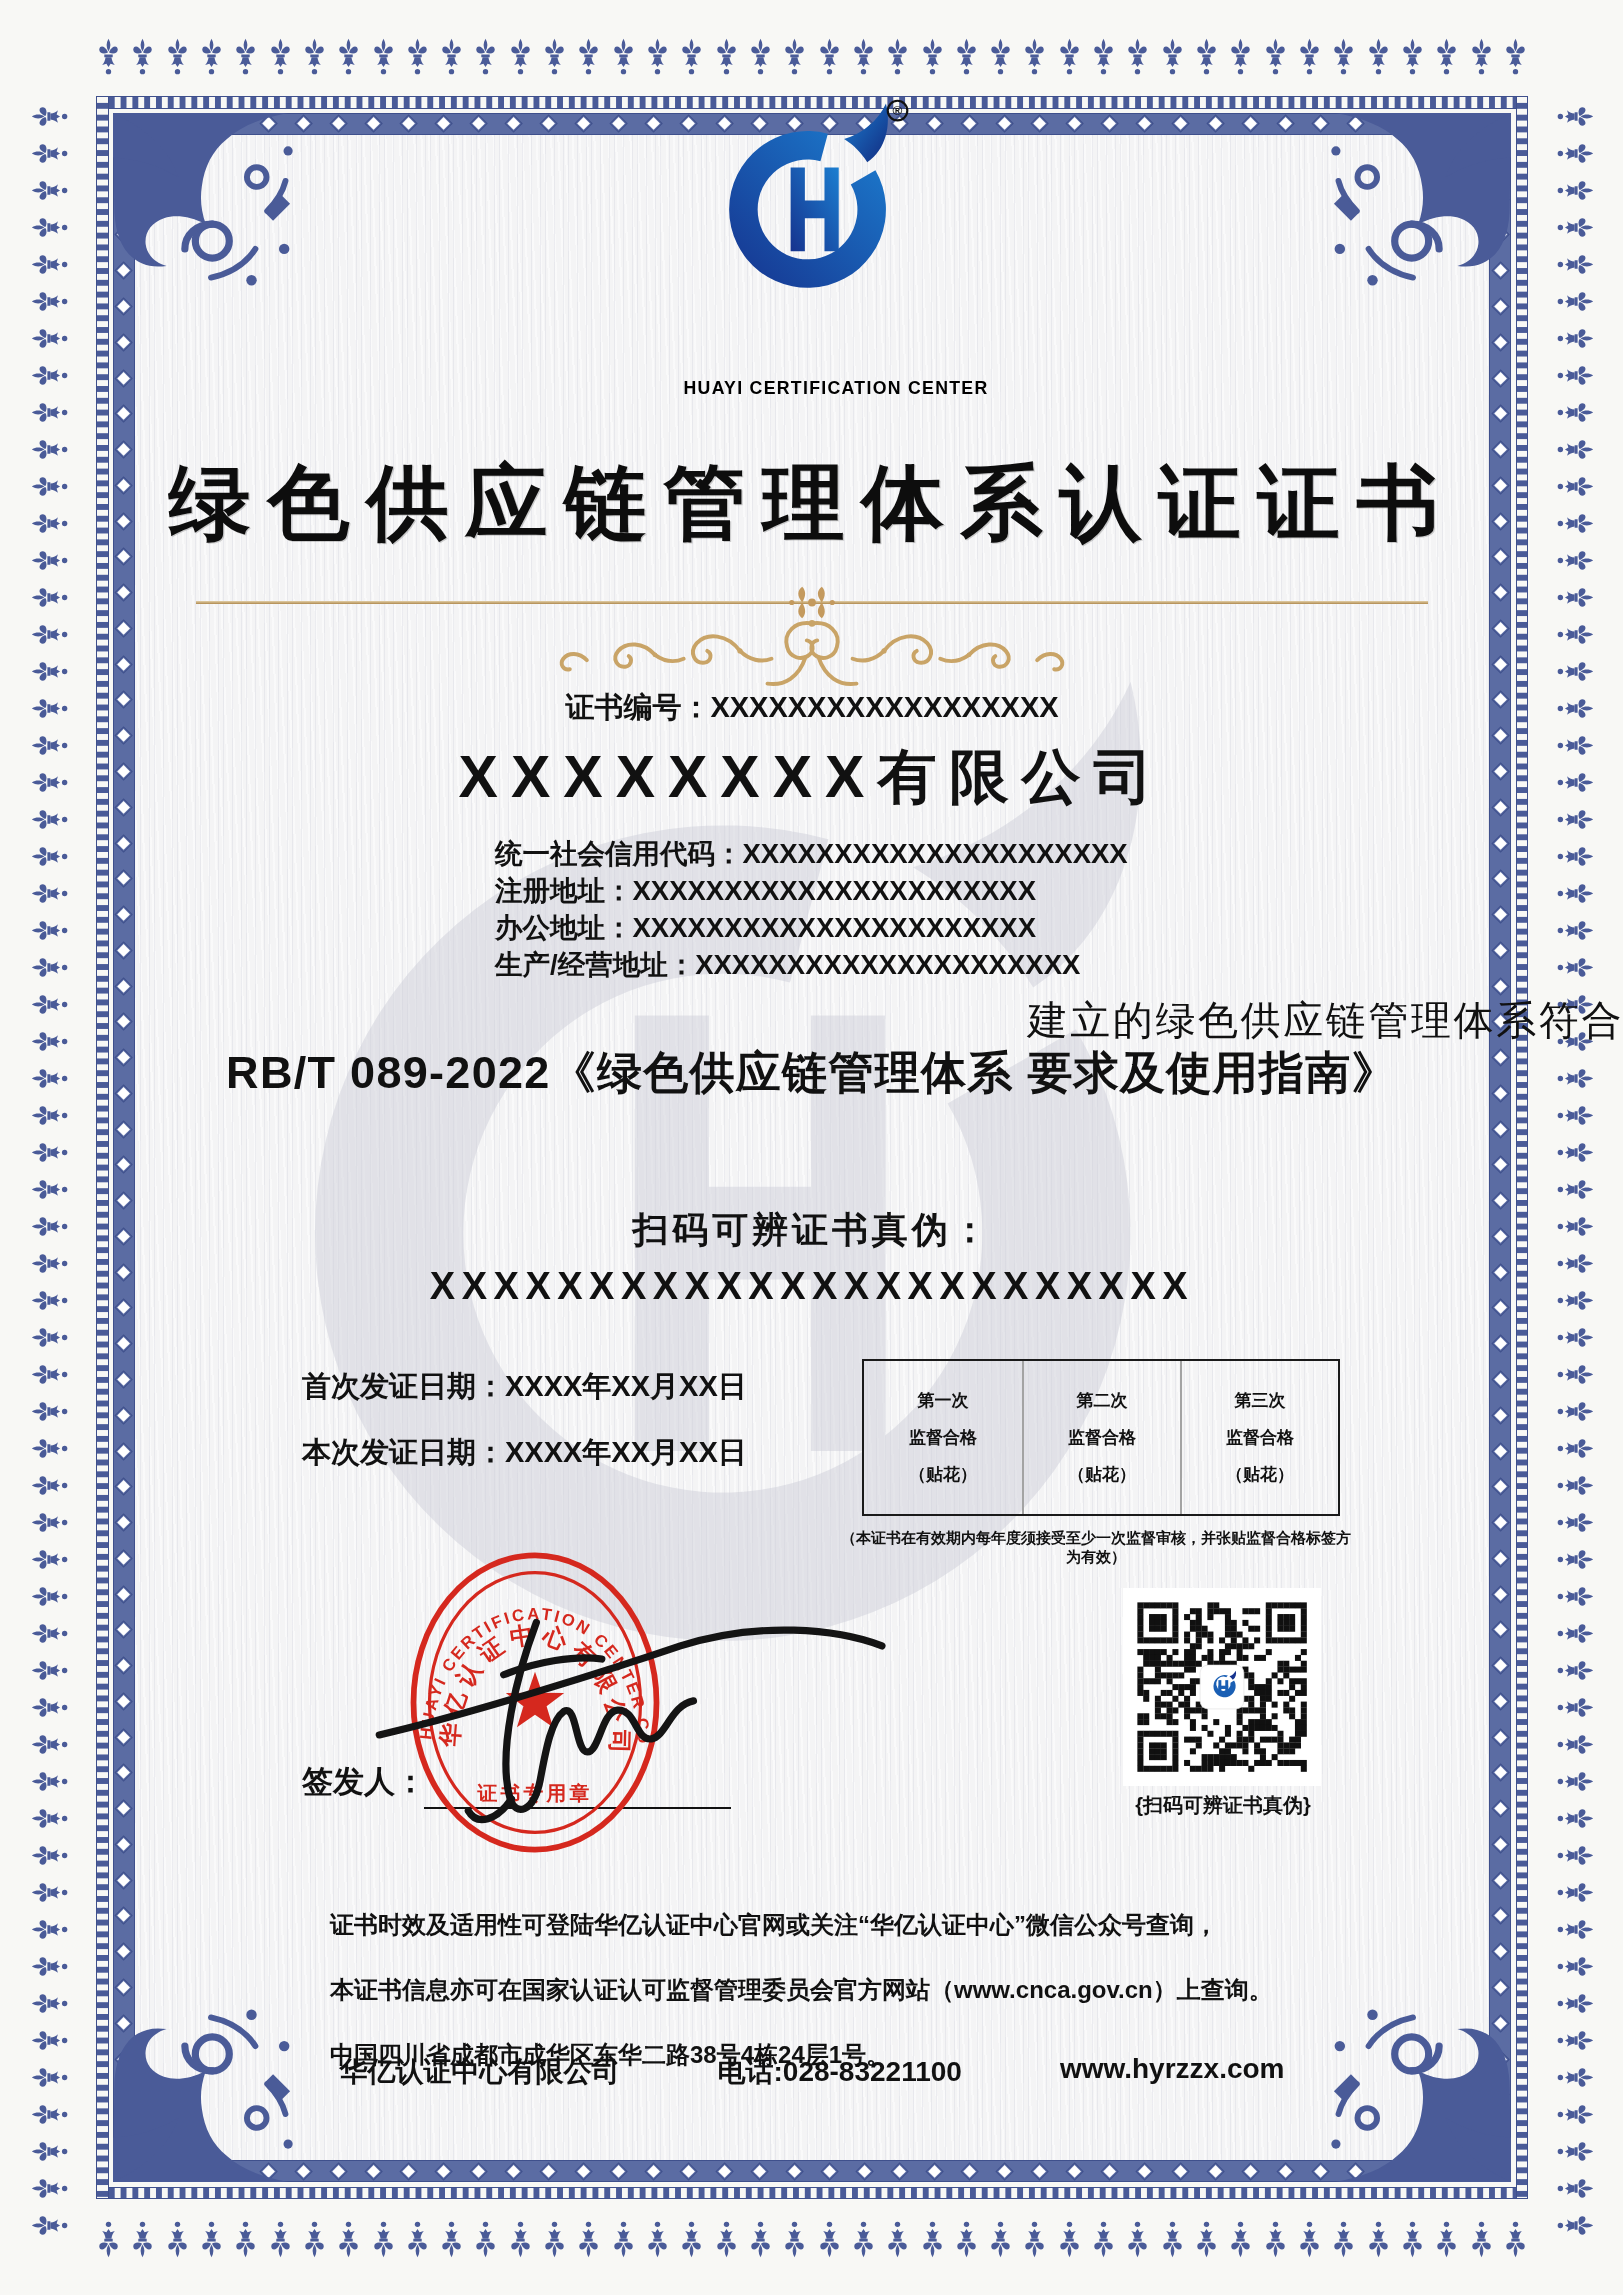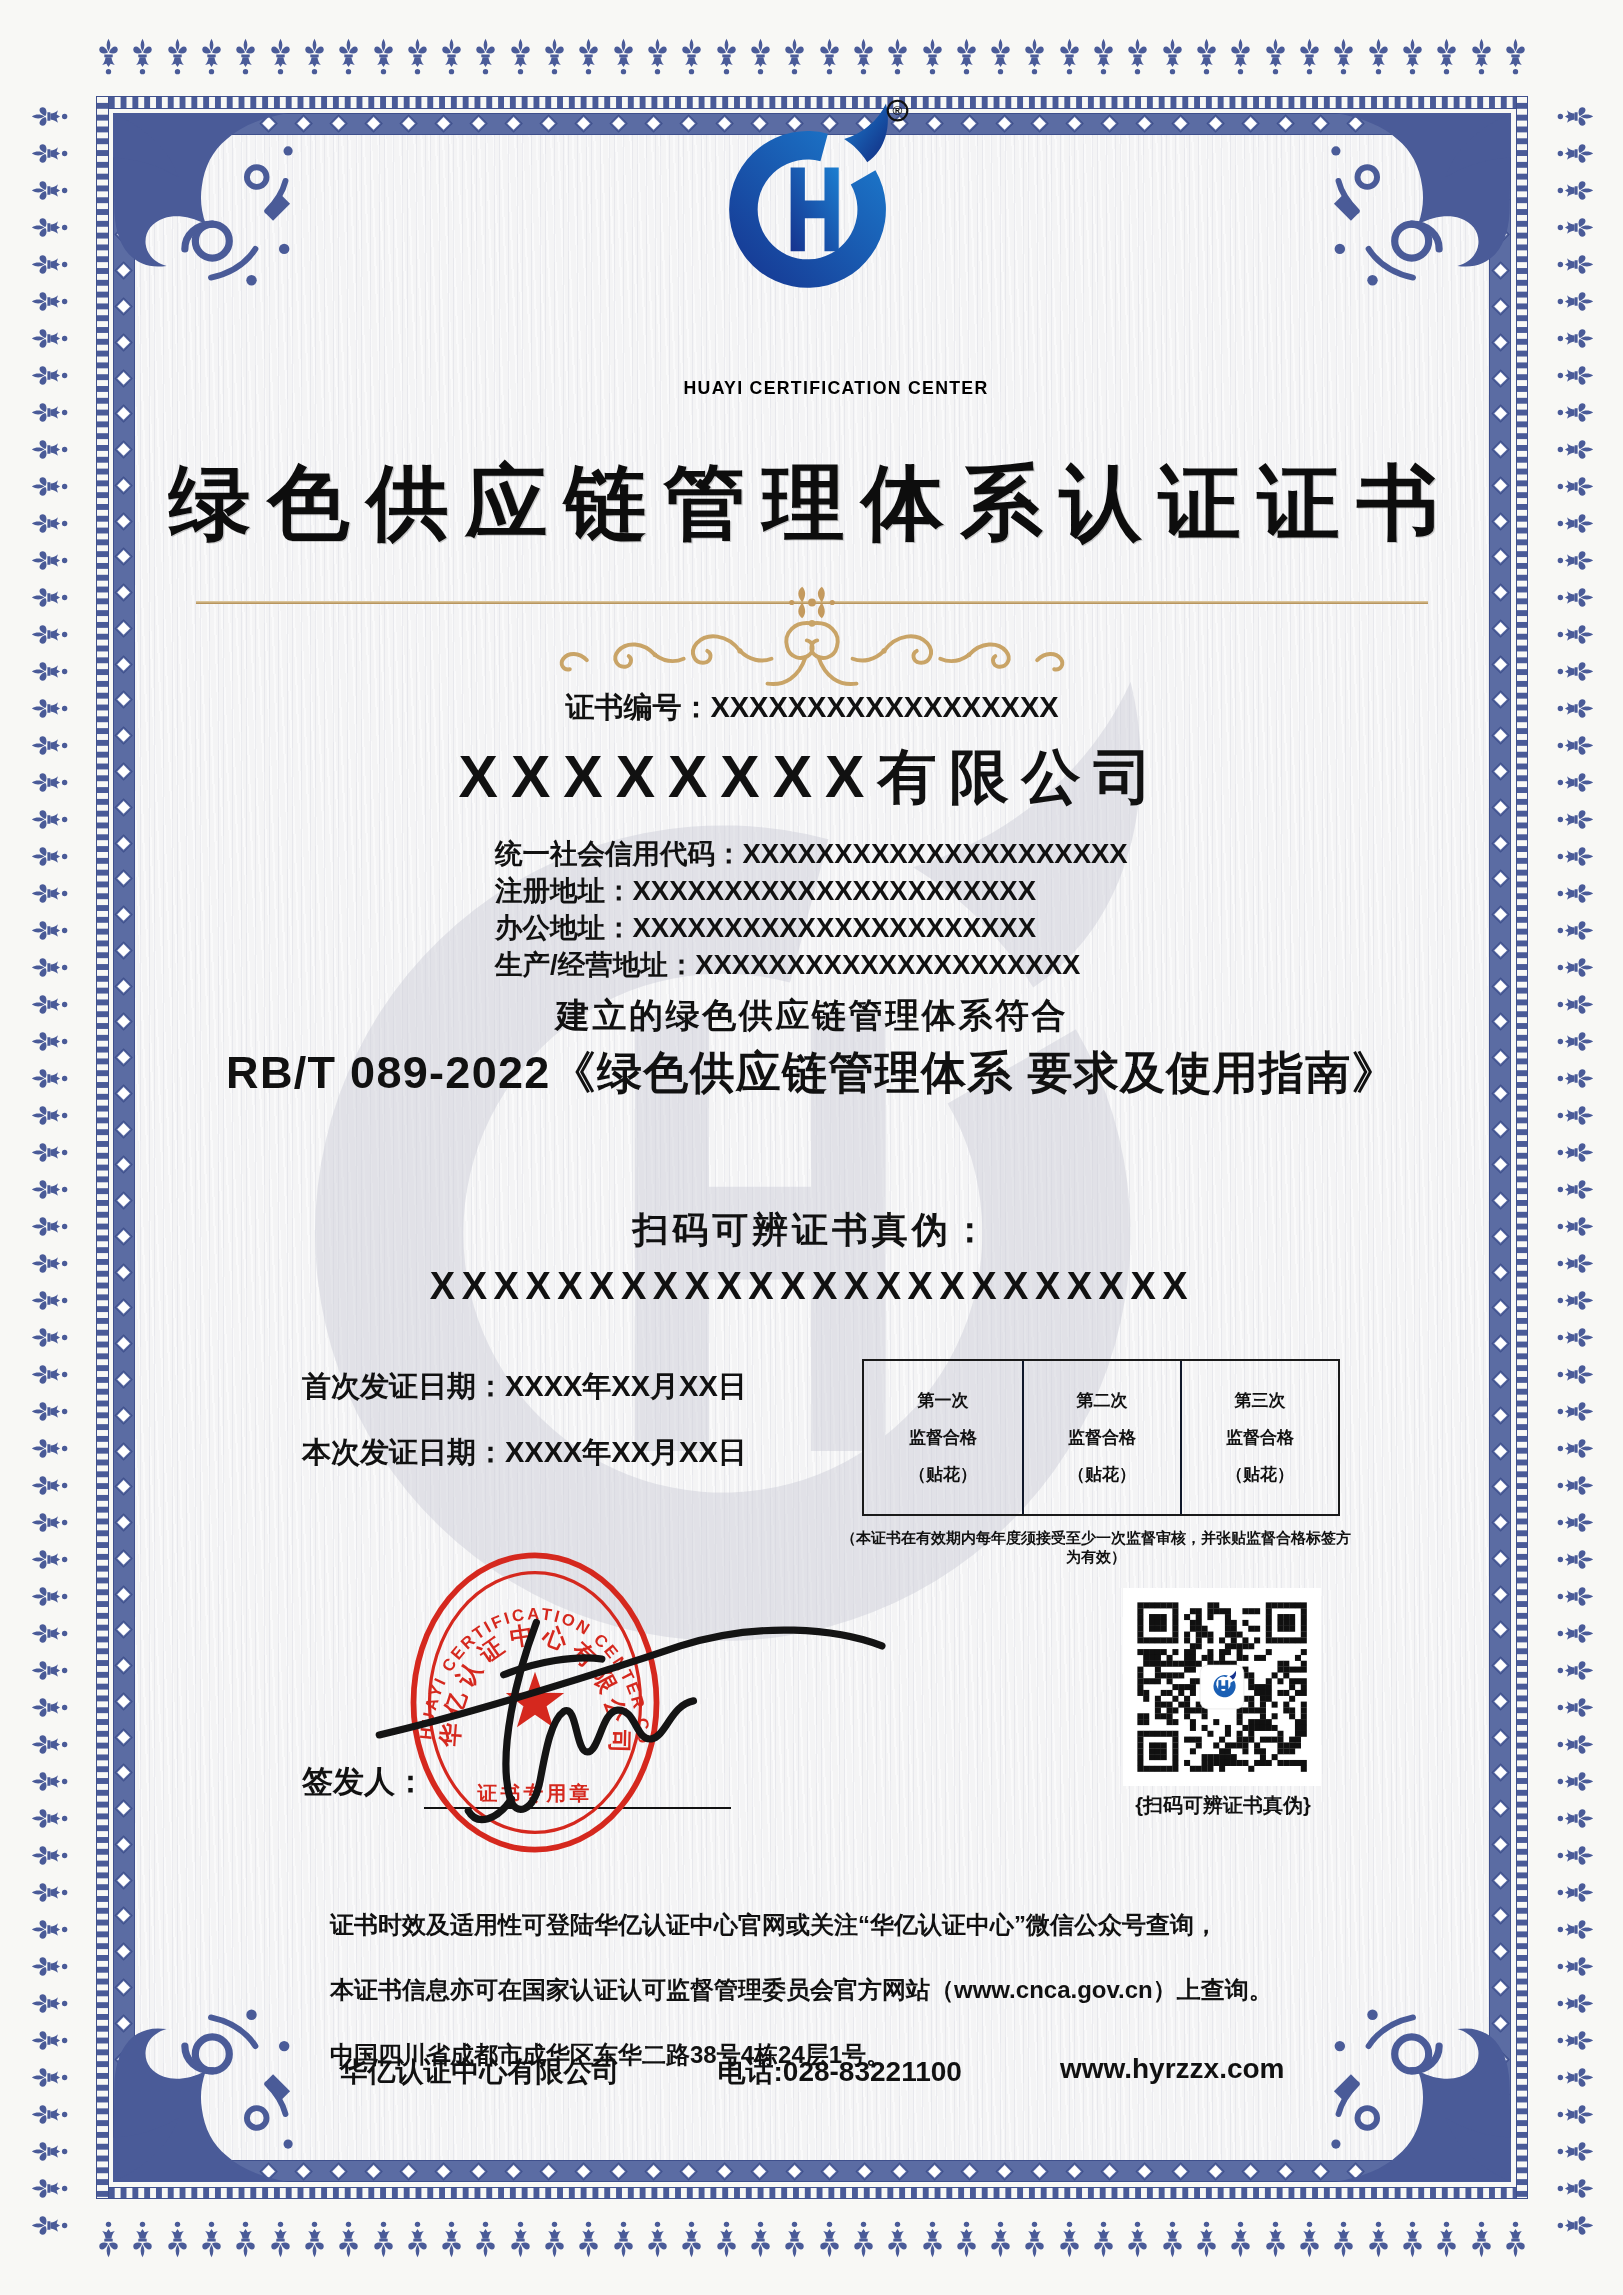--- a/index.html
+++ b/index.html
@@ -53,31 +53,31 @@
   .cert-title{top:449px;font-size:82px;font-weight:900;letter-spacing:17px;color:#0d0d0d;
     text-shadow:1.3px 1.3px 0 rgba(0,0,0,.18);}
   .gold-line{position:absolute;left:196px;right:196px;top:601px;height:3.3px;
     background:linear-gradient(180deg,#e2cfa8,#b08a4f);z-index:5;}
   .gold-orn{position:absolute;left:50%;transform:translateX(-50%);top:584px;width:98px;height:37px;z-index:6;}
   .flourish{position:absolute;left:50%;transform:translateX(-50%);top:614px;width:576px;height:79px;z-index:5;}
 
   .cert-no{top:688px;font-size:29px;font-weight:bold;}
   .company-name{top:738px;font-size:59px;font-weight:bold;letter-spacing:13px;}
   .info-block{position:absolute;left:495px;top:835px;font-size:27.5px;font-weight:bold;line-height:37px;}
-  .stmt-intro{top:993px;font-size:34px;font-weight:bold;letter-spacing:2.6px;}
+  .stmt-intro{top:993px;font-size:40px;font-weight:normal;letter-spacing:2.6px;text-align:right;}
   .stmt-standard{top:1043px;font-size:45px;font-weight:800;letter-spacing:1.3px;}
   .scope-head{top:1206px;font-size:36px;font-weight:bold;letter-spacing:3.9px;}
   .scope-value{top:1265px;font-size:38px;font-weight:bold;letter-spacing:6.5px;}
 
   .dates{position:absolute;left:302px;top:1367px;font-size:29px;font-weight:bold;}
   .dates .row{height:66px;}
 
   .sup-table{position:absolute;left:862px;top:1359px;width:474px;height:153px;
     border:2px solid #1a1a1a;display:grid;grid-template-columns:1fr 1fr 1fr;background:rgba(255,255,255,.0);}
-  .sup-cell{border-left:2px solid #0f172a;display:flex;flex-direction:column;justify-content:center;
+  .sup-cell{border-left:2px solid #a3a3a3;display:flex;flex-direction:column;justify-content:center;
     text-align:center;font-size:17px;font-weight:bold;line-height:37px;}
   .sup-cell:first-child{border-left:none;border-radius:30px;}
   .sup-note{position:absolute;left:839px;top:1529px;width:514px;text-align:center;
     font-size:15px;font-weight:bold;}
 
   .seal-svg{position:absolute;left:404px;top:1549px;width:262px;height:307px;z-index:6;}
   .signature-svg{position:absolute;left:340px;top:1583px;width:576px;height:262px;z-index:7;}
   .issuer{position:absolute;left:302px;top:1761px;font-size:31px;font-weight:bold;z-index:5;}
   .issuer-line{position:absolute;left:424px;top:1807px;width:307px;border-bottom:2.6px solid #111;z-index:5;}
 

